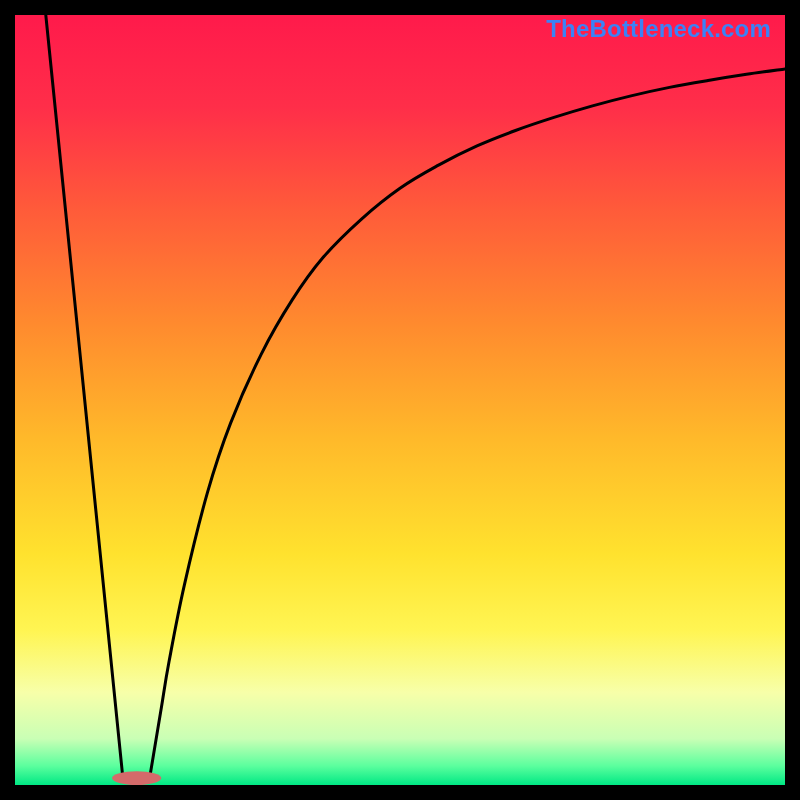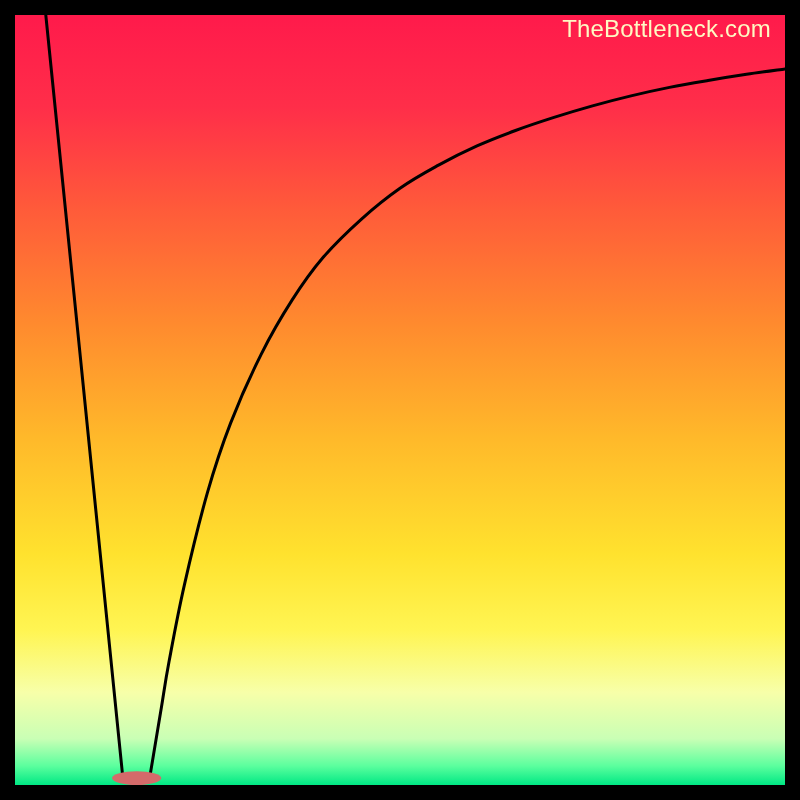--- a/index.html
+++ b/index.html
@@ -23,23 +23,23 @@
     position: absolute;
     left: 0;
     top: 0;
     width: 770px;
     height: 770px;
   }
   .watermark {
     position: absolute;
     top: 0px;
     right: 14px;
-    color: #fef9c3;
+    color: #3b82f6;
     font-size: 24px;
-    font-weight: 400;
+    font-weight: 700;
     letter-spacing: 0.2px;
     z-index: 10;
   }
   svg { display: block; }
 </style>
 </head>
 <body>
 
 <div class="frame">
   <div class="watermark">TheBottleneck.com</div>

